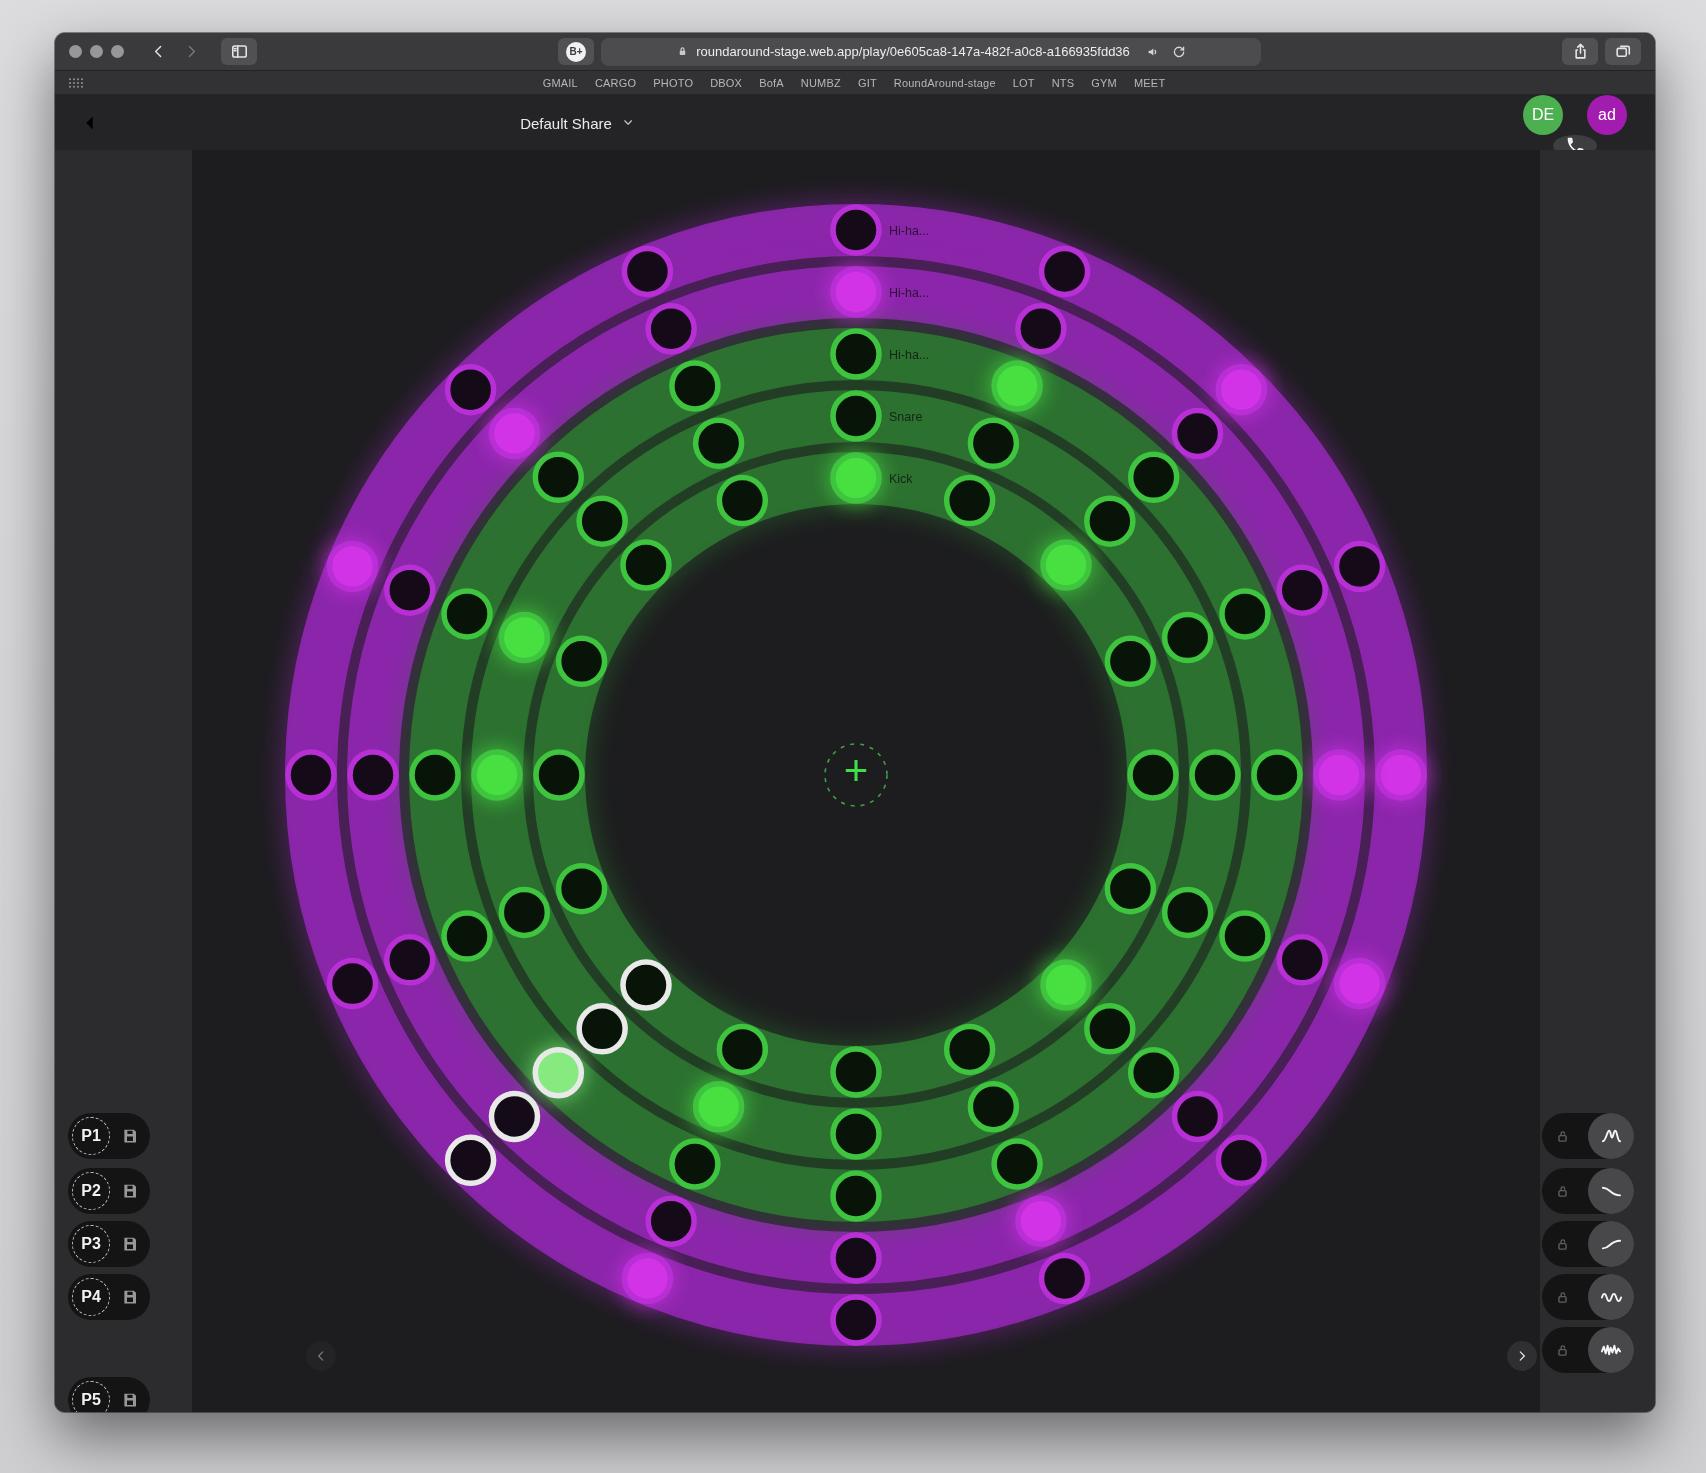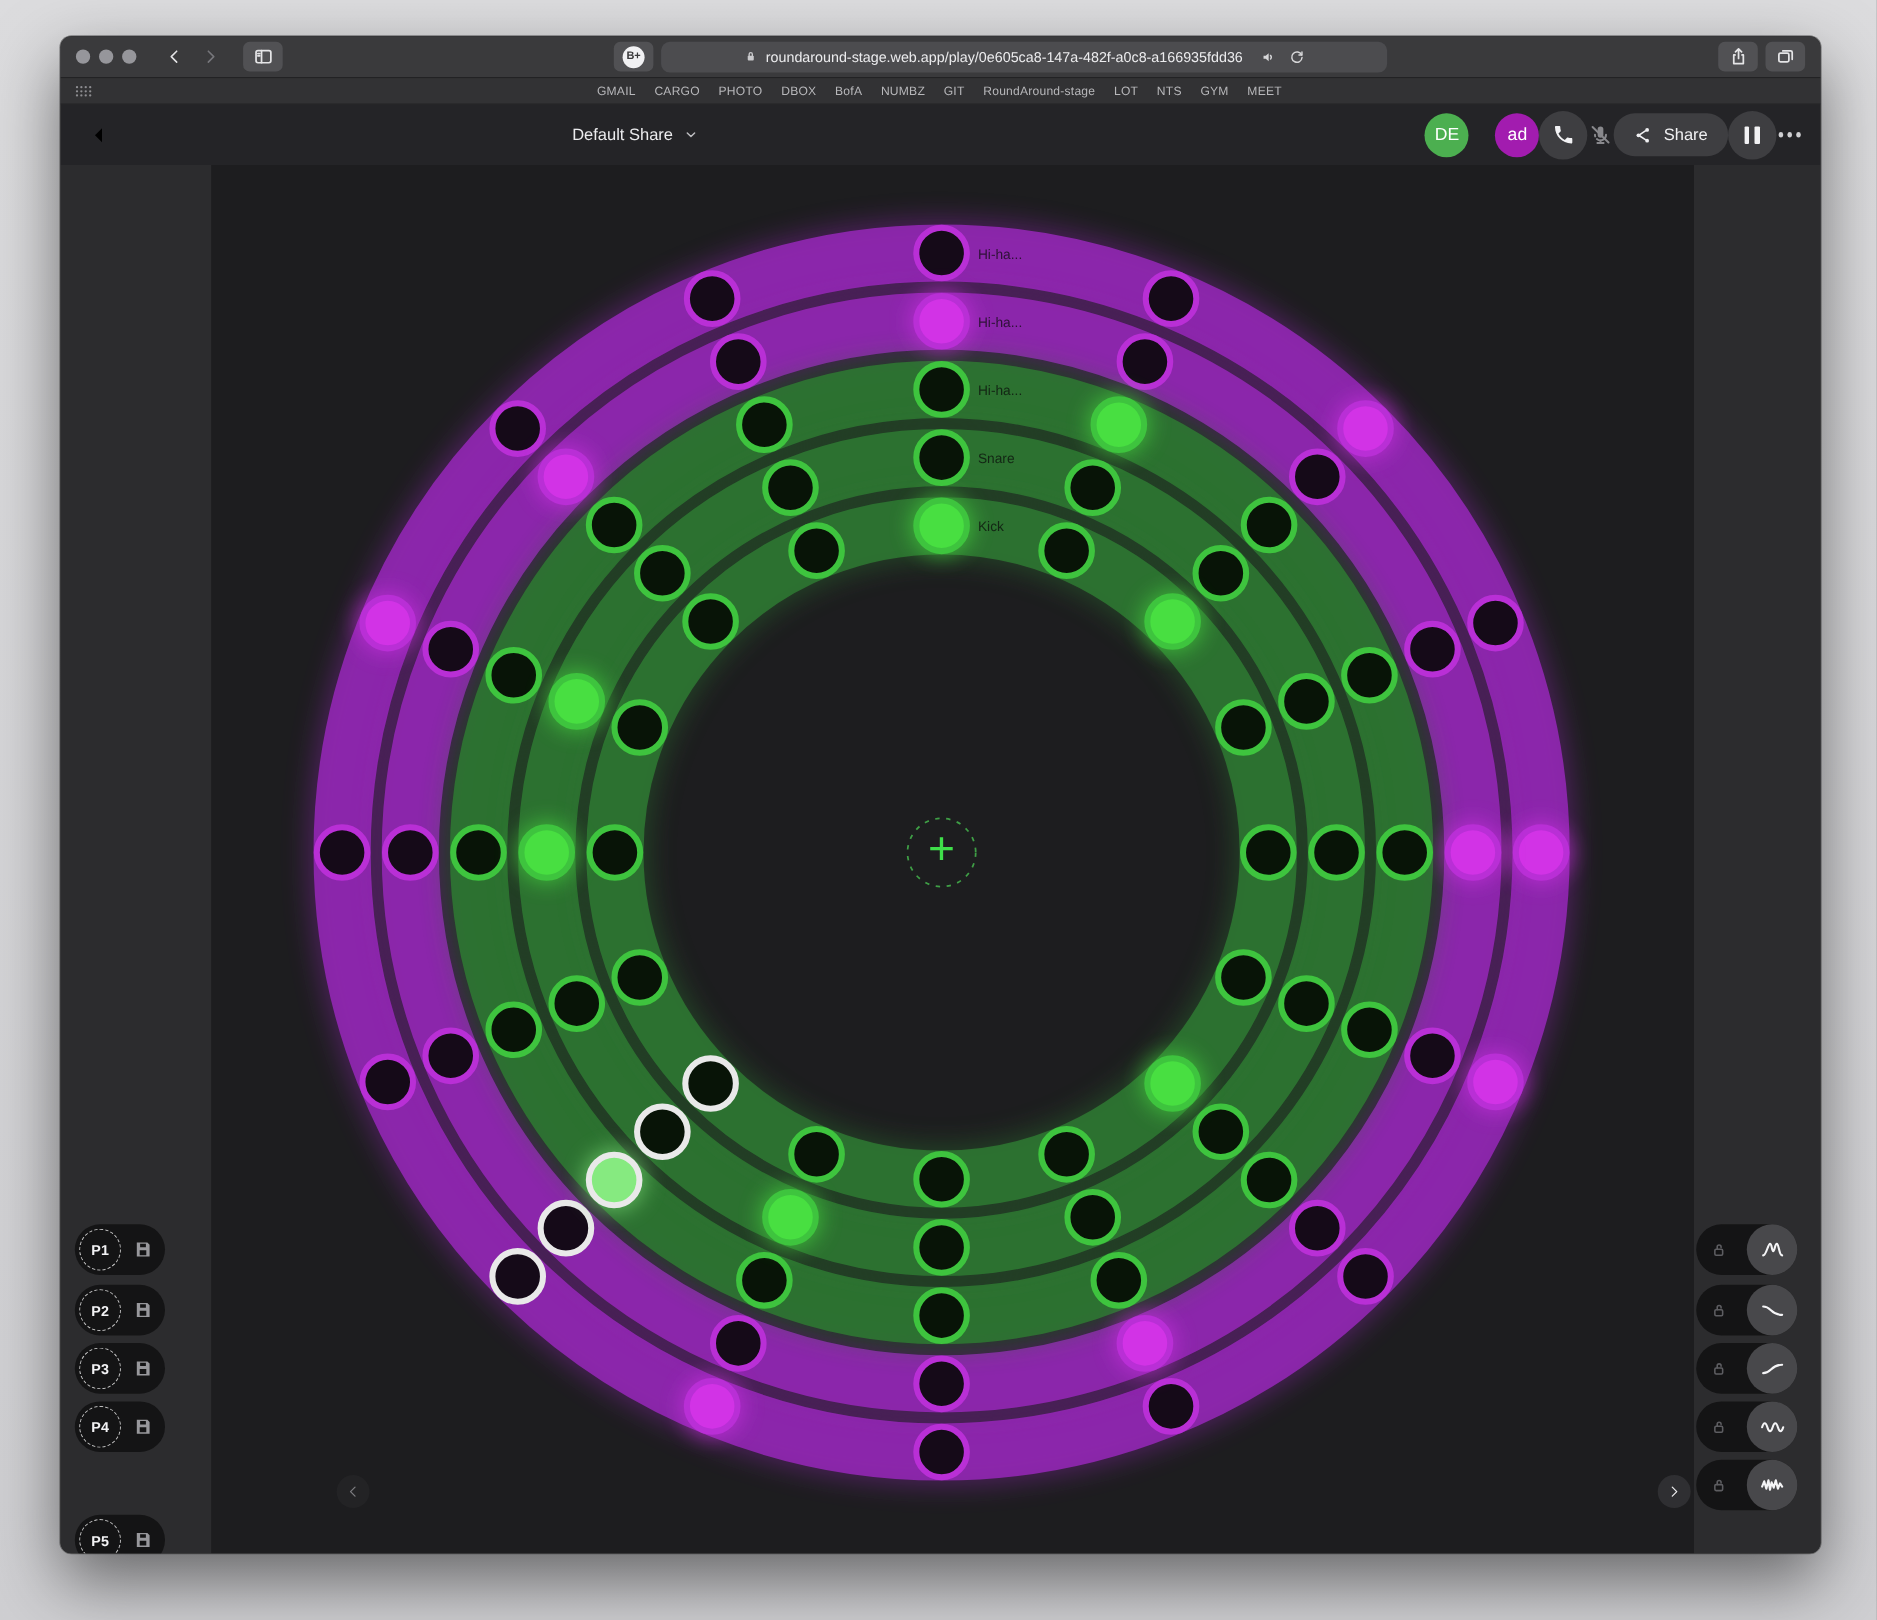--- a/index.html
+++ b/index.html
@@ -49,21 +49,21 @@
   .app-header { position:relative; height:55px; background:#242427; }
   .back-btn { position:absolute; left:18px; top:50%; transform:translateY(-50%);
     width:34px; height:34px; border:none; background:none; color:#f0f0f2;
     display:flex; align-items:center; justify-content:center; }
   .back-btn svg { width:22px; height:22px; }
   .round-select { position:absolute; left:523px; top:50%; transform:translate(-50%,-50%);
     display:flex; align-items:center; gap:8px; color:#ebebed; font-size:15px; }
   .round-select .ic { width:16px; height:16px; color:#bdbdc0; }
   .round-select .ic svg{ width:100%; height:100%; }
   .hdr-right { position:absolute; right:0; top:0; height:100%; display:flex;
-    align-items:center; padding-right:18px; }
+    align-items:center; padding-right:28px;flex-direction:column; }
   .avatar { width:40px; height:40px; border-radius:50%; color:#fff; font-size:16px;
     font-weight:500; display:flex; align-items:center; justify-content:center; }
   .circle-btn { width:44px; height:44px; border-radius:50%; background:#3e3e41; border:none;
     color:#f2f2f4; display:flex; align-items:center; justify-content:center; }
   .circle-btn svg { width:21px; height:21px; }
   .mic-ic { width:24px; height:24px; color:#88888c; }
   .mic-ic svg { width:100%; height:100%; }
   .share-pill { height:39px; border-radius:19px; background:#3e3e41; border:none;
     display:flex; align-items:center; gap:9px; padding:0 18px; color:#f0f0f2; font-size:15px; }
   .share-pill .ic { width:18px; height:18px; }
@@ -76,21 +76,21 @@
   
   .stage { position:relative; height:1262px; background:#2c2c2e; }
   .canvas { position:absolute; left:137px; top:0; width:1348px; height:1262px; background:#1d1d1f; }
   .canvas svg.seq { position:absolute; inset:0; }
 
   .rail-pill { position:absolute; height:46px; border-radius:23px; background:#141415;
     display:flex; align-items:center; }
   .preset-pill { left:13px; width:82px; }
   .p-circle { width:38px; height:38px; margin-left:4px; border-radius:50%;
     border:1.5px dashed rgba(255,255,255,.72); display:flex; align-items:center;
-    justify-content:center; color:#f2f2f4; font-size:13px; font-weight:700; }
+    justify-content:center; color:#f2f2f4; font-size:16px; font-weight:700; }
   .save-ic { width:18px; height:18px; color:#98989c; margin-left:auto; margin-right:11px; }
   .save-ic svg{ width:100%; height:100%; }
 
   .track-pill { left:1487px; width:92px; }
   .lock-ic { width:17px; height:17px; color:#5d5d61; margin-left:12px; }
   .lock-ic svg{ width:100%; height:100%; }
   .wave-circle { width:46px; height:46px; border-radius:50%; background:#48484b;
     margin-left:auto; display:flex; align-items:center; justify-content:center; color:#f4f4f6; }
   .wave-circle svg { width:23px; height:23px; }
 

